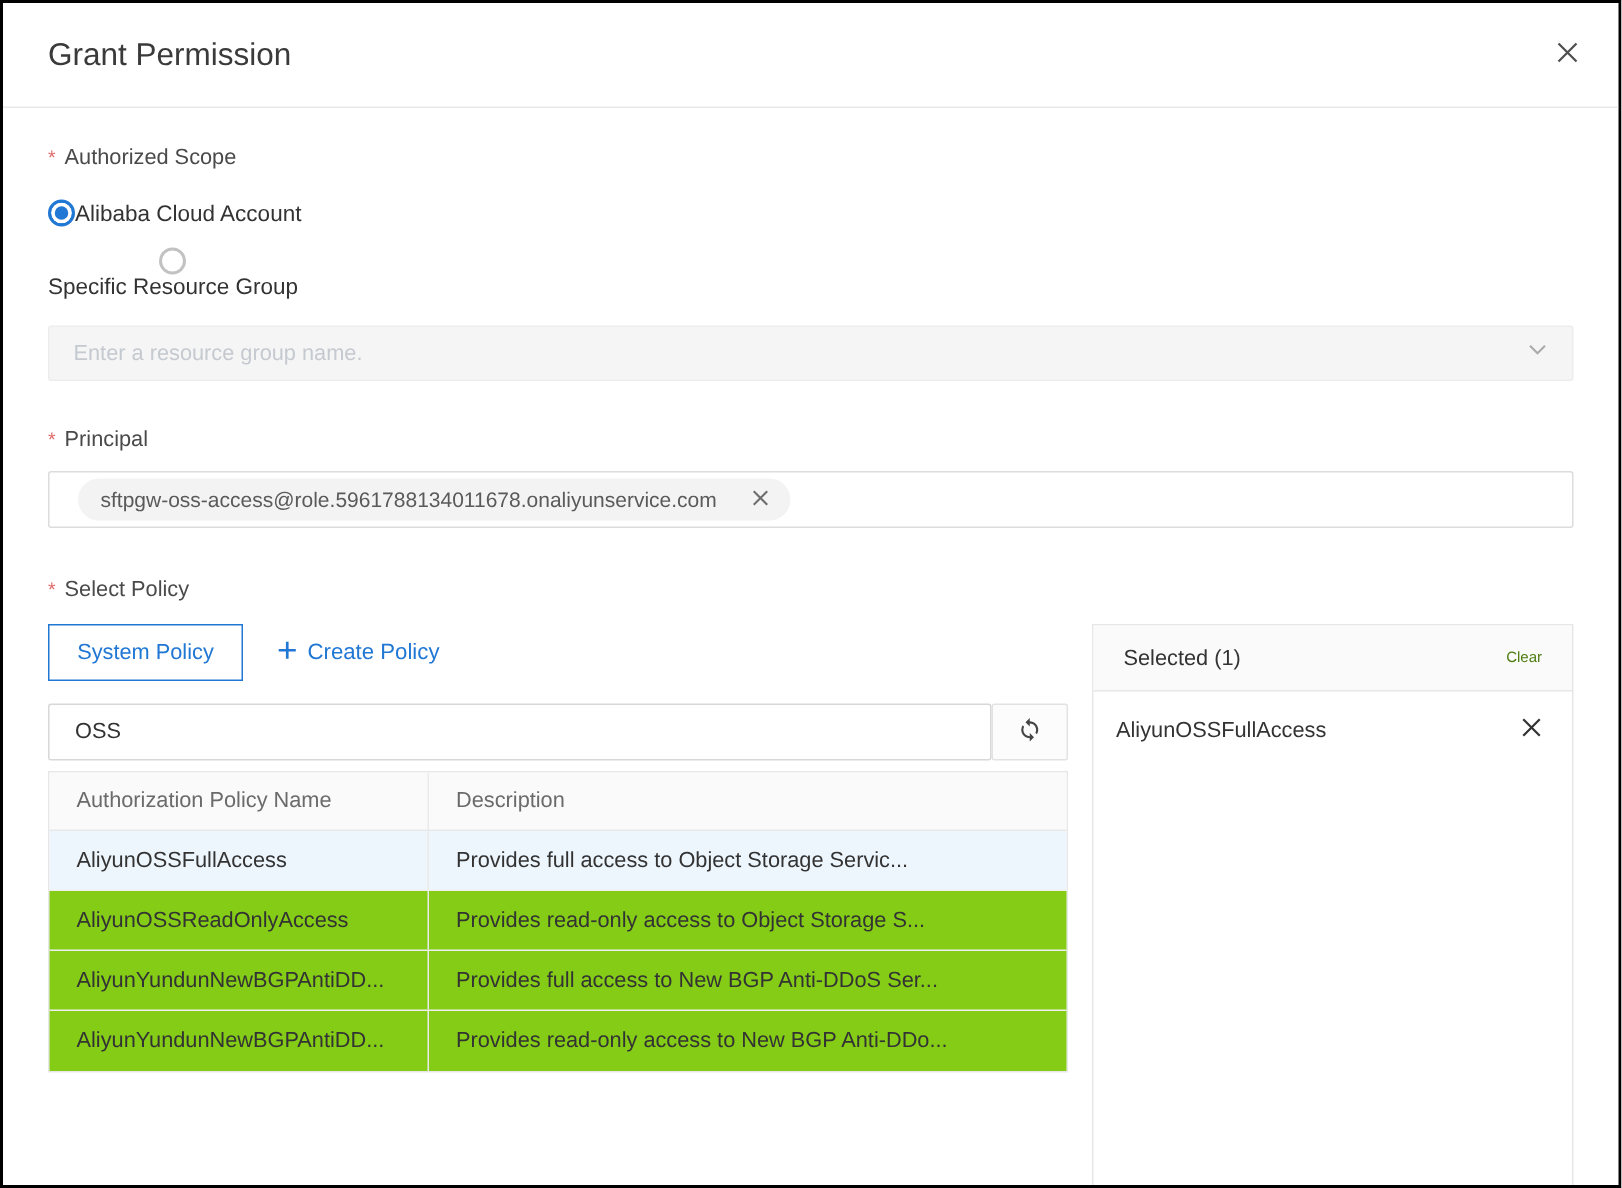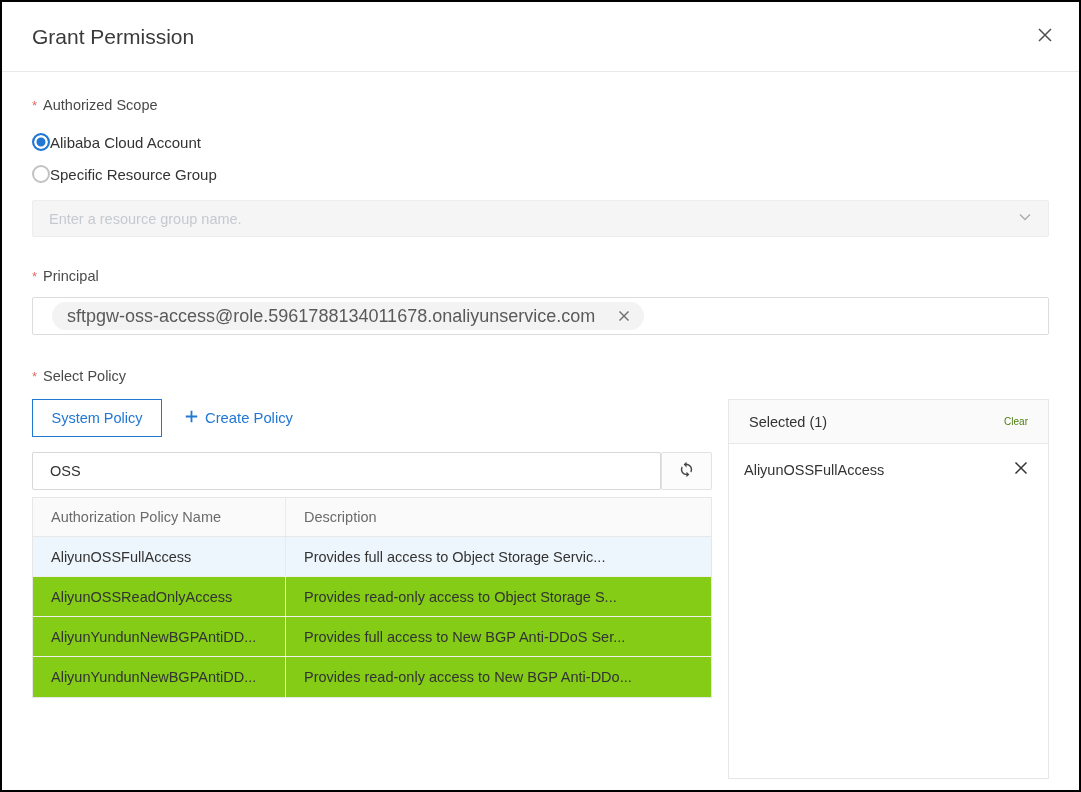--- a/index.html
+++ b/index.html
@@ -39,21 +39,21 @@
   .label-scope    { margin-top:25px; }
   .label-principal{ margin-top:31px; }
   .label-policy   { margin-top:33px; }
 
   
   .radio-row {
     display:flex; align-items:center; gap:0;
     font-size:15px; color:#333; cursor:pointer; width:fit-content;
   }
   .radio-row.first  { margin-top:20px; }
-  .radio-row.second { margin-top:14px; }
+  .radio-row.second { margin-top:14px;flex-direction:column; }
   .radio { width:18px; height:18px; border-radius:50%; background:#fff; flex:0 0 auto; }
   .radio.checked {
     border:2px solid #2077d4; background:#2077d4;
     box-shadow: inset 0 0 0 2.5px #fff;
   }
   .radio.unchecked { border:2px solid #c2c2c2; }
 
   
   .select-disabled {
     margin-top:17px; height:37px;
@@ -67,21 +67,21 @@
   .principal-box {
     margin-top:13px; height:38px;
     border:1px solid #dcdcdc; border-radius:2px;
     display:flex; align-items:center; padding:0 8px;
     background:#fff;
   }
   .tag {
     display:flex; align-items:center; gap:22px;
     background:#f3f3f4; border-radius:15px;
     height:28px; padding:0 13px 0 15px; margin-left:11px;
-    font-size:18px; color:#5a5a5a;
+    font-size:14px; color:#5a5a5a;
   }
   .tag-remove { display:flex; cursor:pointer; padding:1px; }
 
   
   .policy-area { display:flex; gap:16px; margin-top:15px; }
   .policy-left { width:680px; }
 
   .tabs-row { display:flex; align-items:center; height:38px; }
   .tab {
     height:38px; display:flex; align-items:center; justify-content:center;

